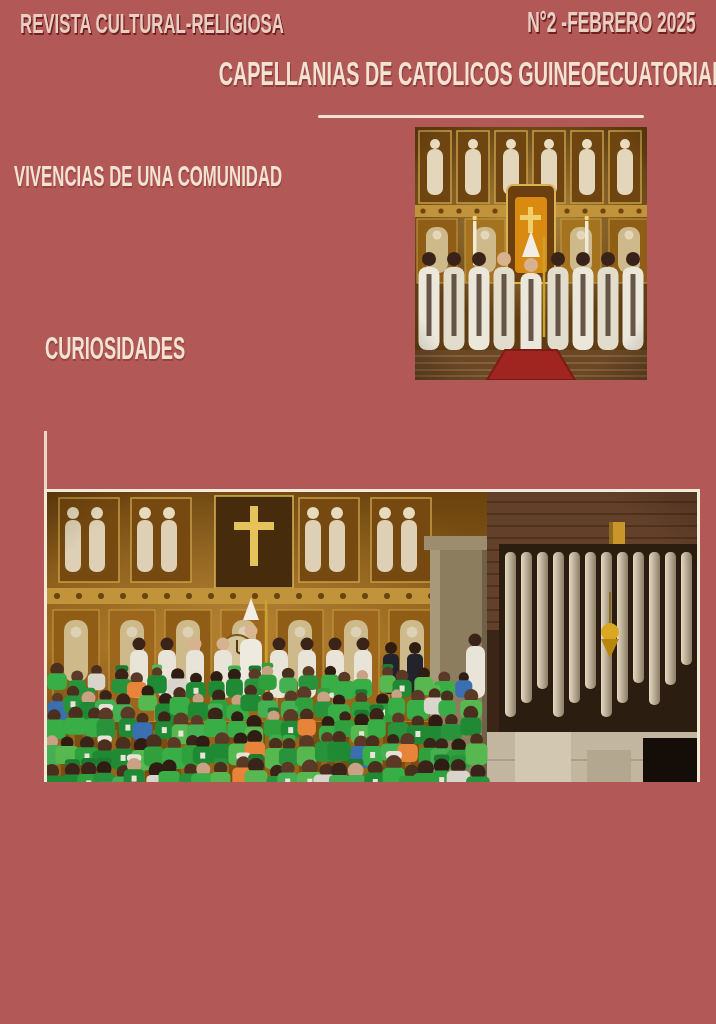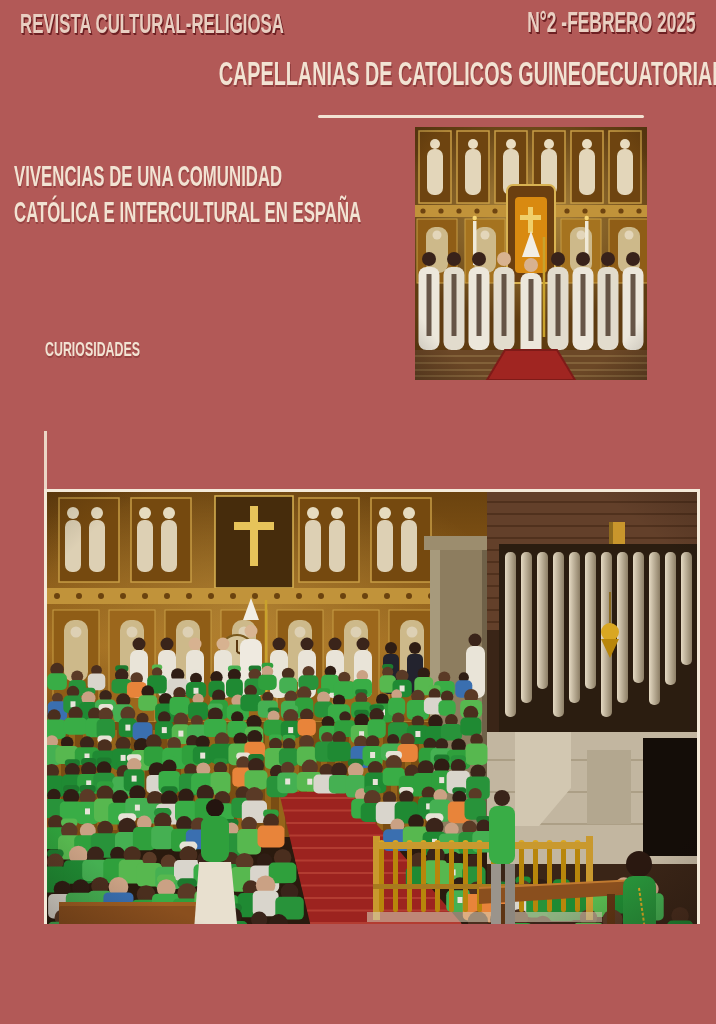--- a/index.html
+++ b/index.html
@@ -1,40 +1,40 @@
 <!DOCTYPE html>
 <html style="--bg: #b25957; --ink: #6e2023; --cream: #f2e3d3; --cream2: #e9cfc2;"><head>
 <meta charset="utf-8">
 <style>
   :root{
     --bg:#b25957; --ink:#6e2023; --cream:#f2e3d3; --cream2:#e9cfc2;
   }
   html,body{margin:0;padding:0;background:var(--bg);}
   .cover{
-    position:relative; width:716px; height:924px; overflow:hidden;
+    position:relative; width:716px; height:782px; overflow:hidden;
     background:var(--bg);
     font-family:"Liberation Sans", sans-serif; font-weight:700;
   }
   .cond{display:inline-block; transform:scaleX(.6); transform-origin:left center; white-space:nowrap;}
   .cond.center{transform-origin:center center;}
   .cond.right{transform-origin:right center;}
 
   .kicker{position:absolute; left:20px; top:8px; font-size:28px; color:var(--cream2);
           text-shadow:2px 2px 0 var(--ink), 1px 1px 0 var(--ink);}
   .issue{position:absolute; right:20px; top:6px; font-size:29px; color:var(--cream2);
          text-align:right; text-shadow:2px 2px 0 var(--ink), 1px 1px 0 var(--ink);}
   .title{position:absolute; left:0; top:55px; width:716px; text-align:center;
          font-size:33px; color:var(--cream);
          text-shadow:1.5px 2px 0 rgba(100,26,28,.45);}
   .underline{position:absolute; left:318px; top:115px; width:326px; height:3px;
              background:var(--cream); border-radius:2px;}
   .subtitle{position:absolute; left:14px; top:158px; font-size:30px; line-height:36px;
             color:var(--cream); text-shadow:1px 1.5px 0 rgba(100,26,28,.35);}
   .topics{position:absolute; left:45px; top:333px; margin:0; padding:0; list-style:none;
-          font-size:21px; line-height:32px; color:var(--cream);
+          font-size:31px; line-height:32px; color:var(--cream);
           text-shadow:1px 1.5px 0 rgba(100,26,28,.35);}
   .artifact{position:absolute; left:44px; top:431px; width:2.5px; height:66px;
             background:var(--cream); opacity:.9;}
   .photo-top{position:absolute; left:415px; top:127px; width:232px; height:253px; overflow:hidden;}
   .photo-main{position:absolute; left:44px; top:489px; width:650px; height:452px;
               border:3px solid #f4ead9; overflow:hidden; background:#2a1a0e;}
   .photo-top svg,.photo-main svg{display:block; width:100%; height:100%;}
   .footer-url{position:absolute; left:0; top:956px; width:716px; text-align:center;
               font-size:33px; color:var(--cream);
               text-shadow:1.5px 2px 0 rgba(100,26,28,.4);}
@@ -162,21 +162,20 @@
         <line x1="0" y1="243" x2="232" y2="243" stroke="#8a6a40" stroke-width="1.5"></line>
         <line x1="0" y1="249" x2="232" y2="249" stroke="#8a6a40" stroke-width="1.5"></line>
         <polygon points="90,223 142,223 160,253 72,253" fill="#a02521"></polygon>
         <polygon points="90,223 142,223 160,253 72,253" fill="none" stroke="#7e1b18" stroke-width="2"></polygon>
         <rect x="0" y="0" width="232" height="253" fill="url(#tVig)"></rect>
       </svg>
   </div>
 
   <div class="subtitle">
     <div><span class="cond" style="transform:scaleX(.56)">VIVENCIAS DE UNA COMUNIDAD</span></div>
-    <div><span class="cond" style="transform:scaleX(.56)">CATÓLICA E INTERCULTURAL EN ESPAÑA</span></div>
   </div>
 
   <ul class="topics" id="topicsList">
       <li><span class="cond" style="transform: scaleX(0.59);">CURIOSIDADES</span></li>
     </ul>
 
   <div class="artifact"></div>
 
   <div class="photo-main" role="img" aria-label="Large intercultural congregation in green t-shirts gathered with bishop and priests before a golden altarpiece in a basilica with organ pipes">
     <svg id="mainPhotoSvg" viewBox="0 0 650 452">

